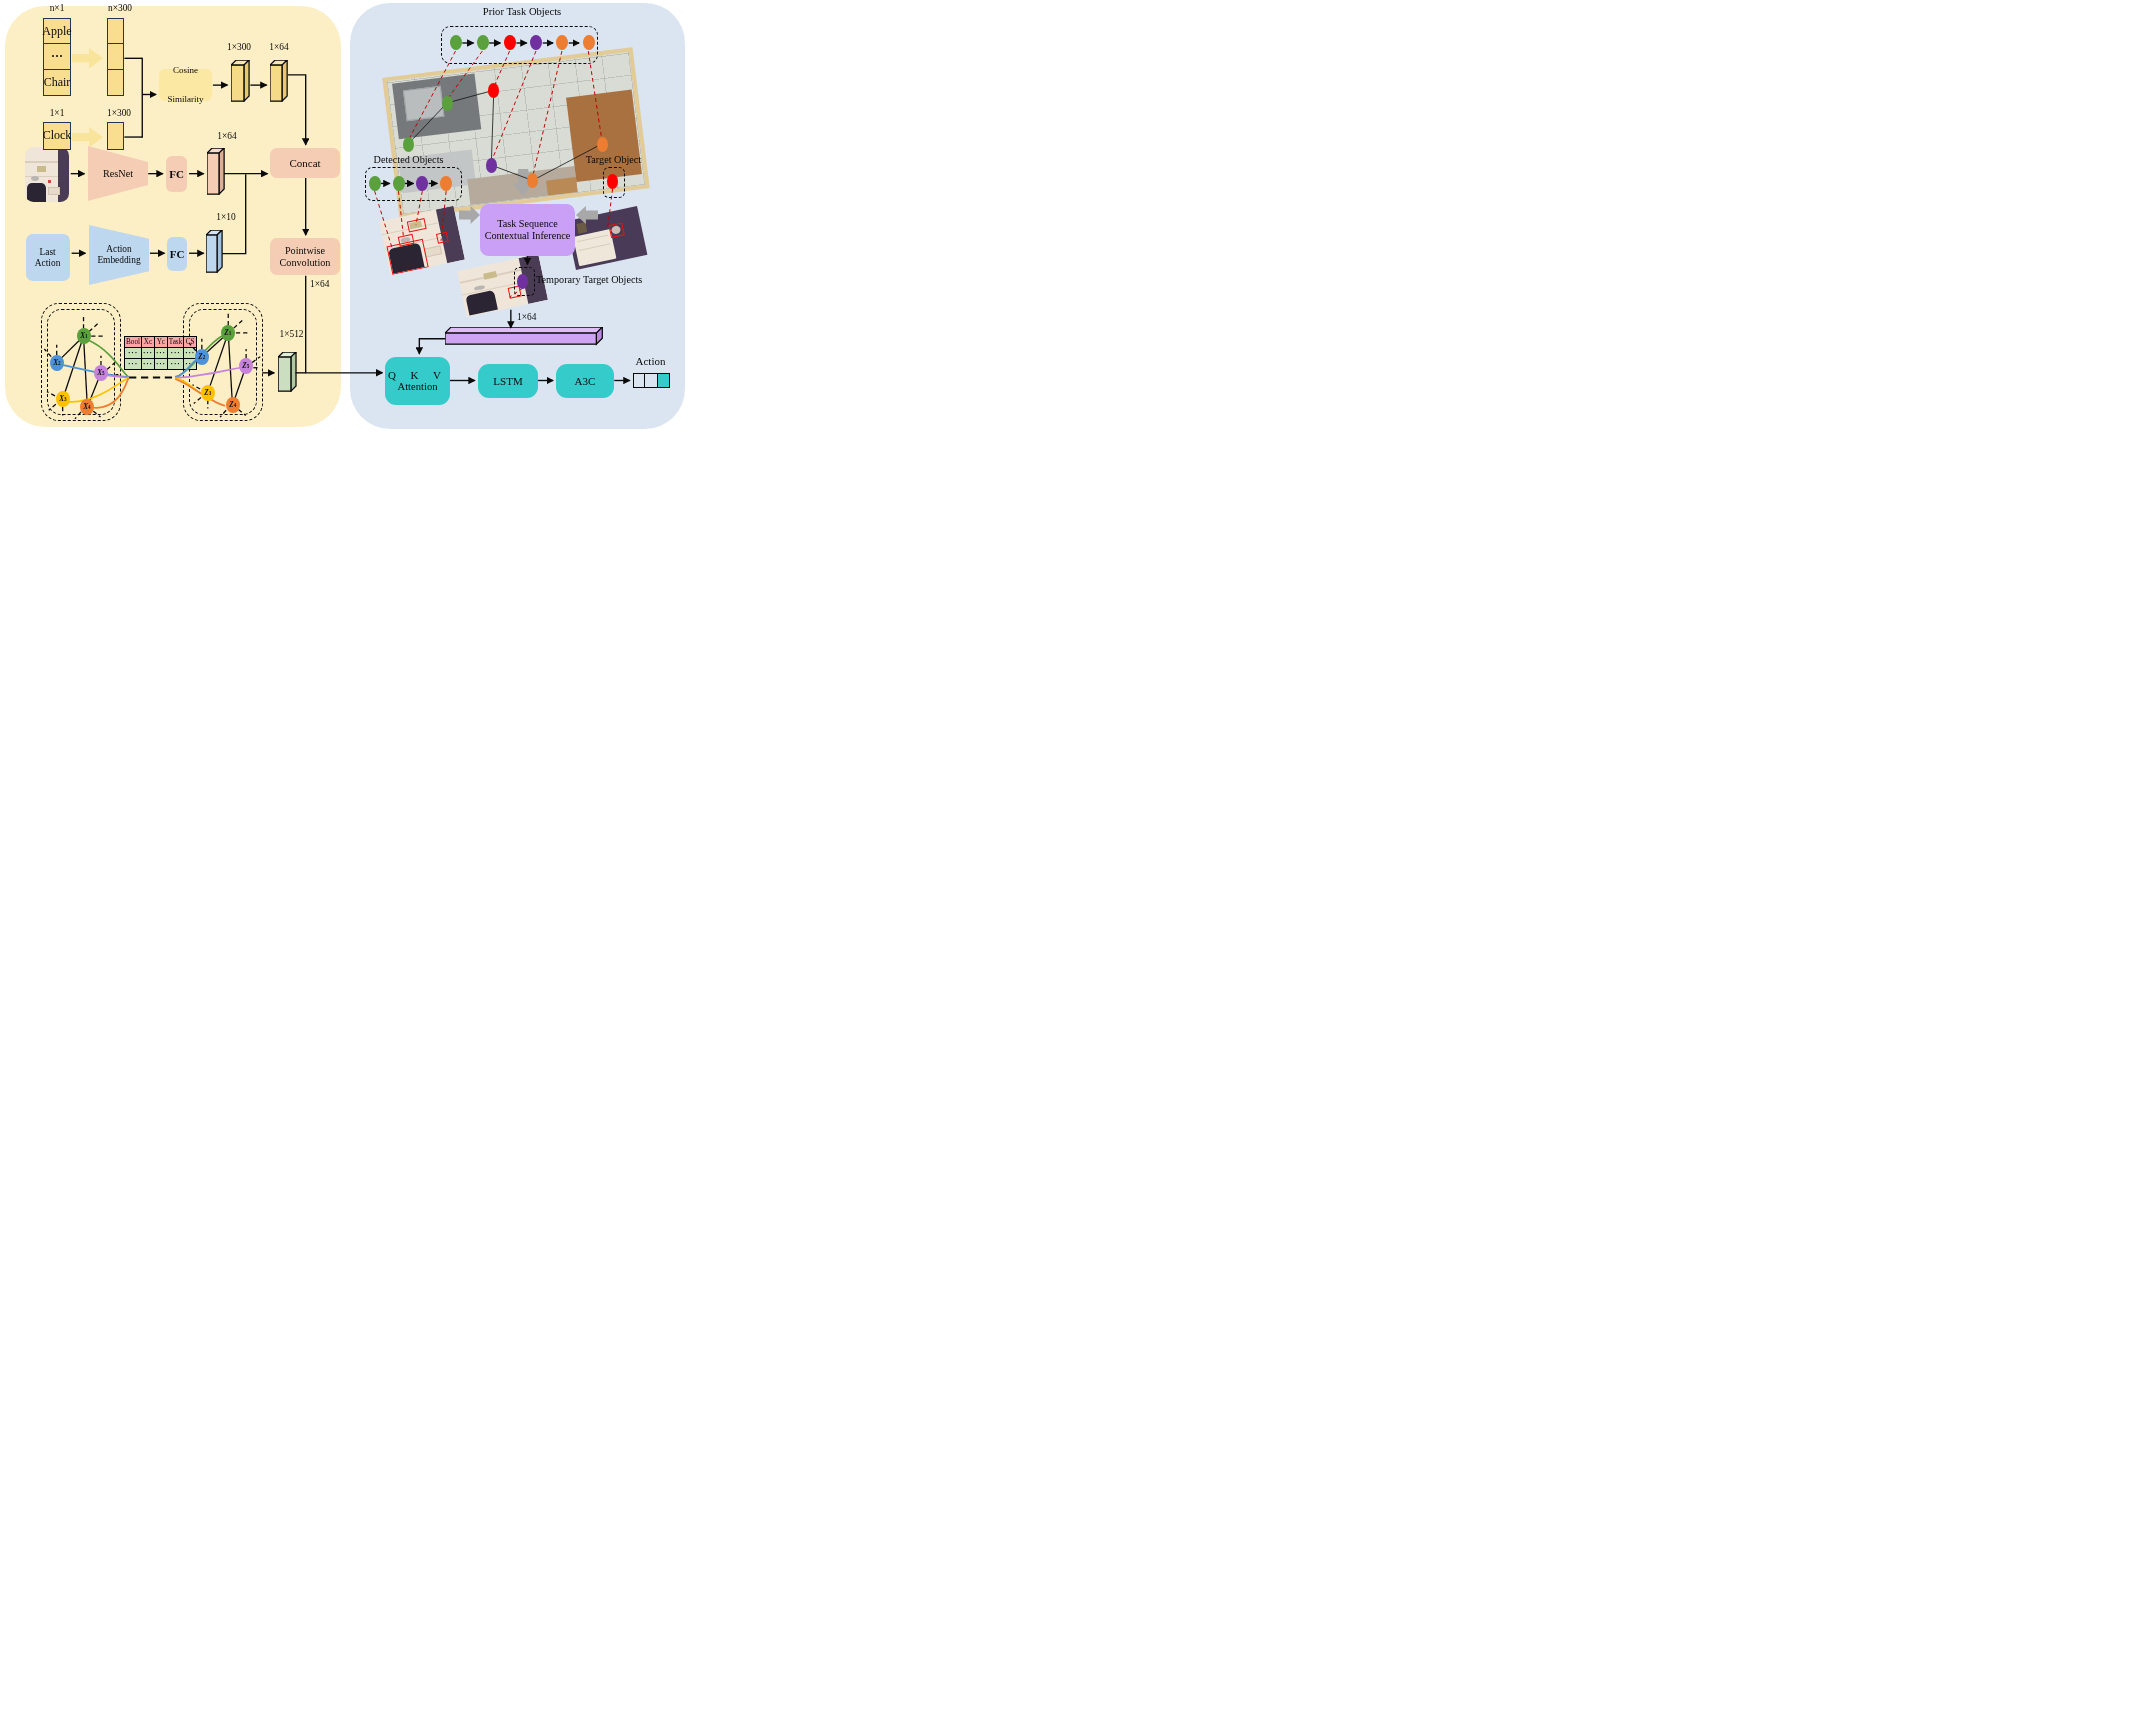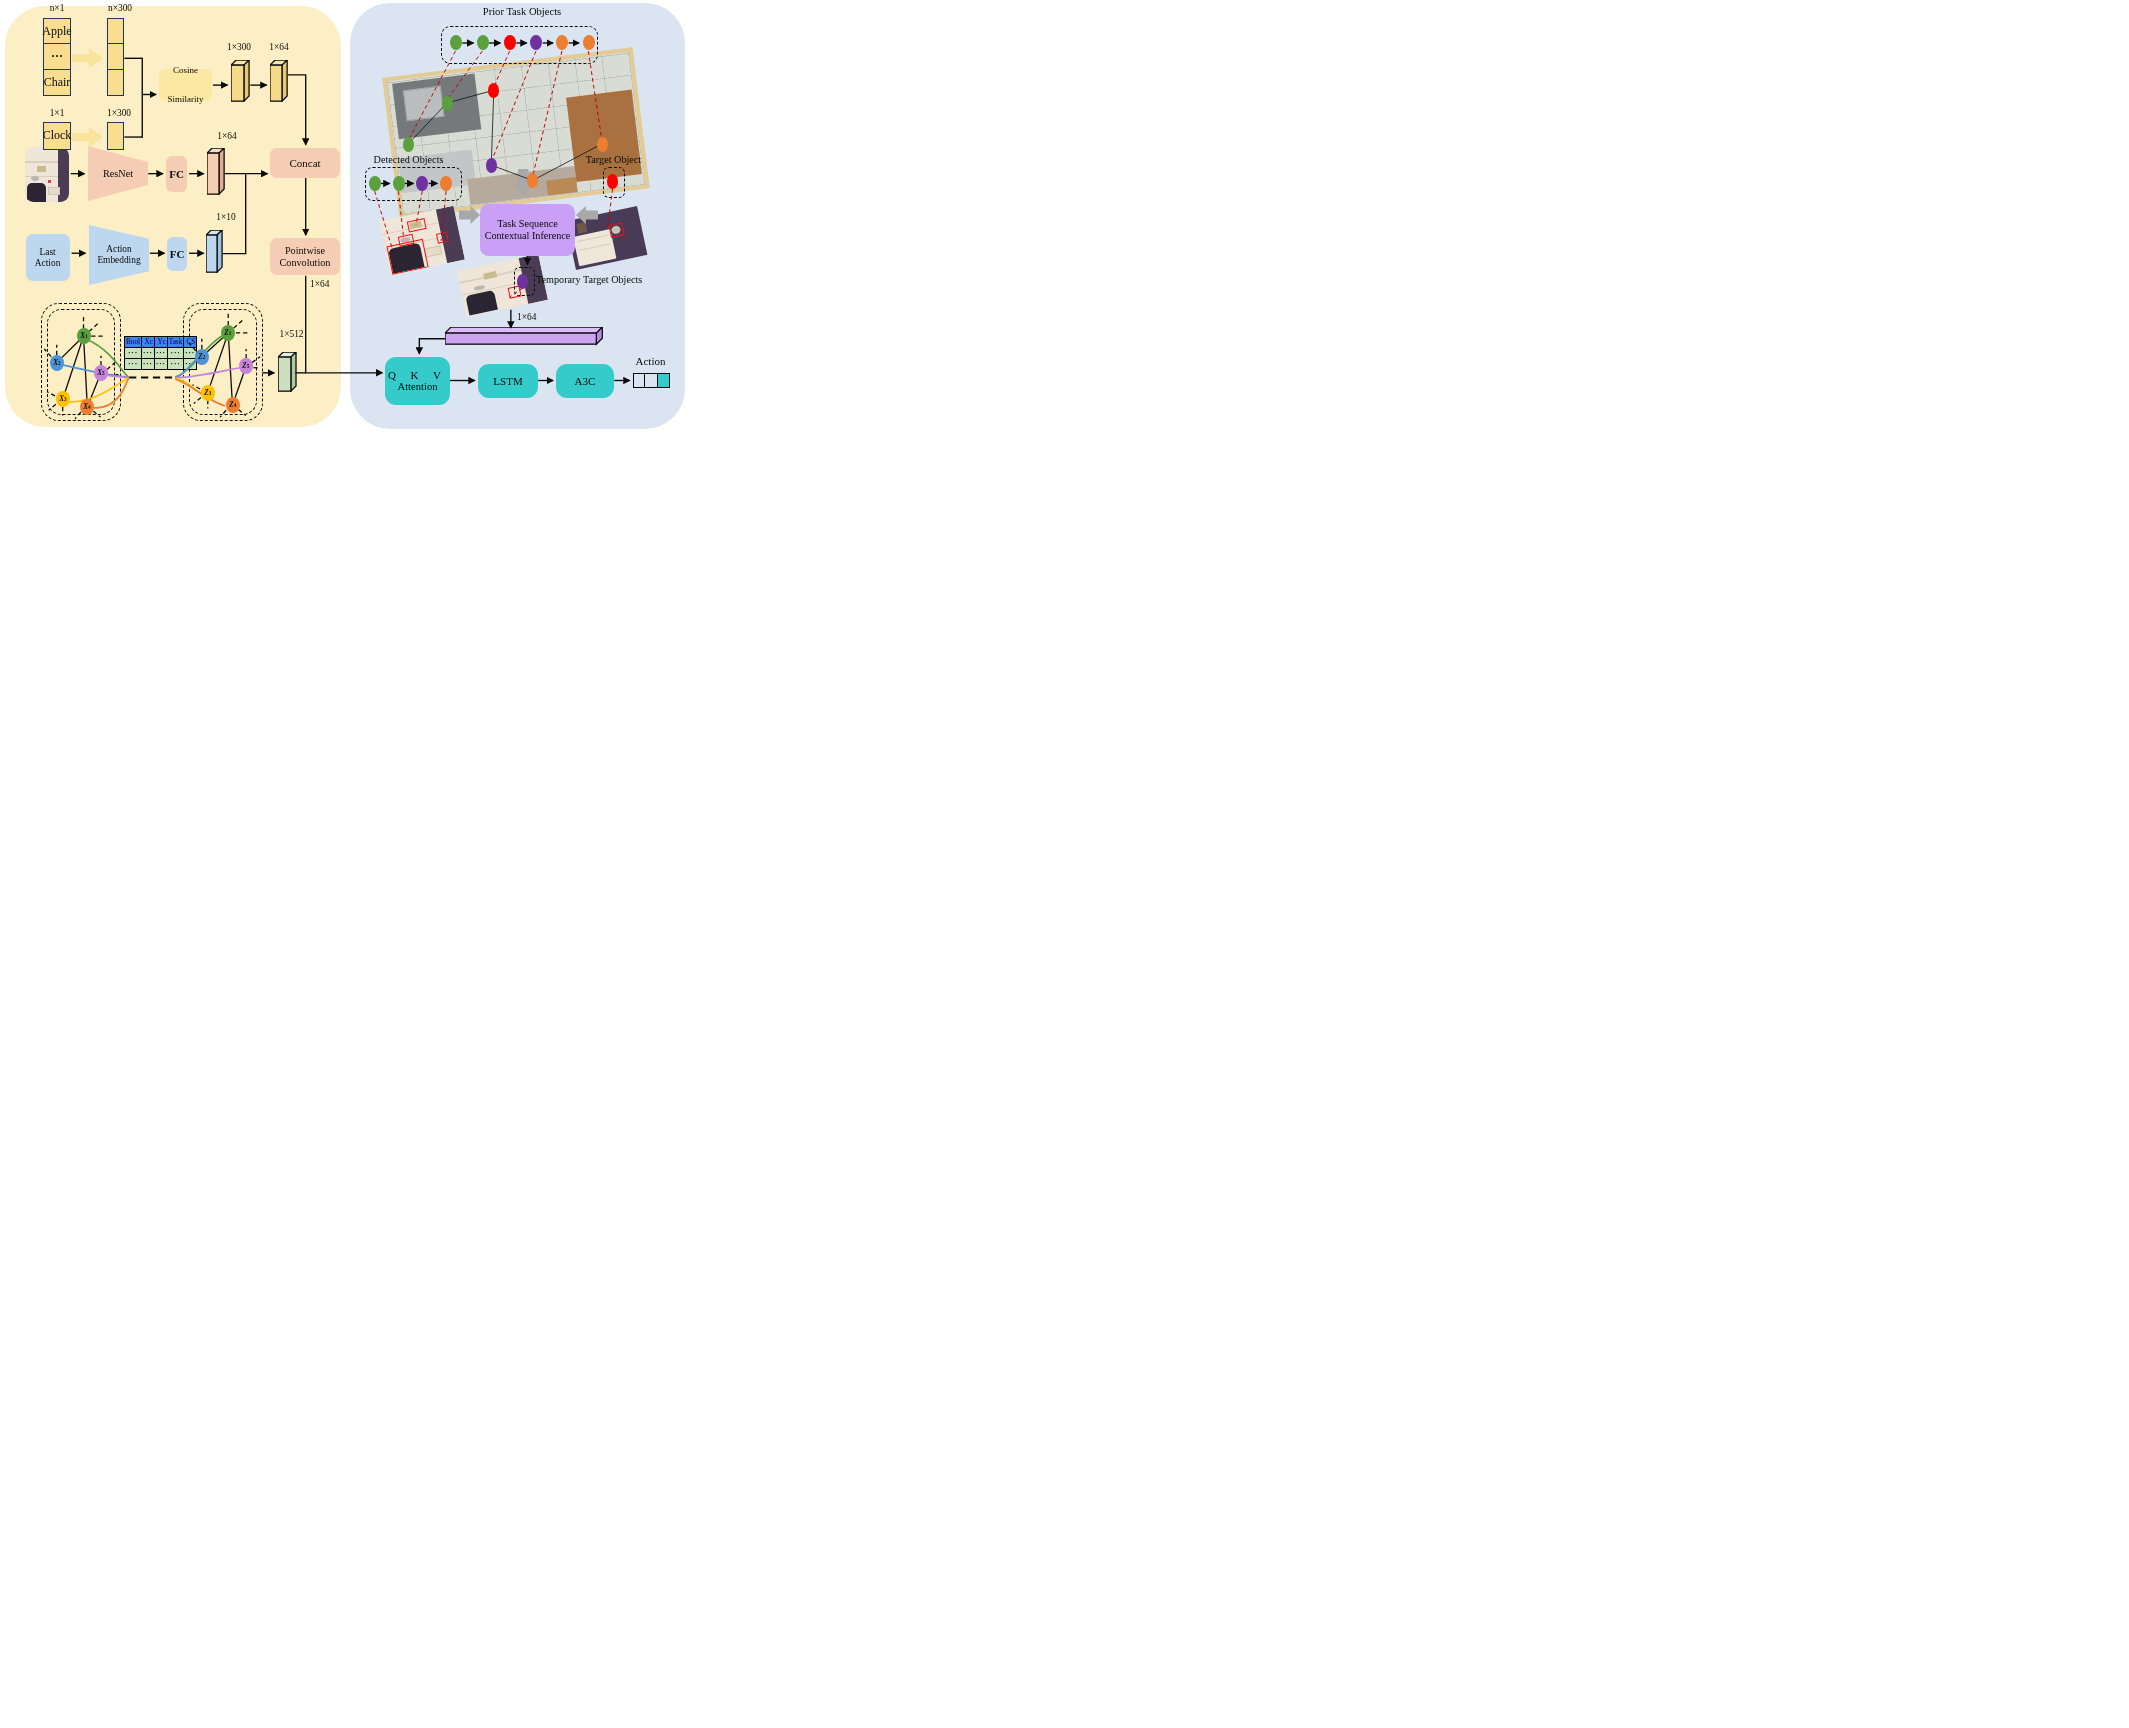--- a/index.html
+++ b/index.html
@@ -35,21 +35,21 @@
   .scene .shelf{position:absolute;left:0;width:76%;height:1.3px;background:#DCCEBF;}
   .scene .tissue{position:absolute;background:#C9BB8C;}
   .scene .bowl{position:absolute;background:#B9B6B2;border-radius:50%;}
   .scene .chair{position:absolute;background:#2B2433;border-radius:5.1px 5.1px 0 0;}
   .scene .reddot{position:absolute;background:#D8453C;}
   .scene .drawer{position:absolute;background:#E6DACB;border:0.4px solid #D3C4B2;}
   .bbox{position:absolute;border:1.1px solid #EE1111;}
   .svgtop{position:absolute;left:0;top:0;z-index:5;pointer-events:none;}
   table.feat{position:absolute;z-index:3;border-collapse:collapse;background:#000;}
   table.feat td{box-sizing:border-box;border:1.3px solid #000;font-size:7.2px;text-align:center;}
-  table.feat .hd{background:#3b82f6;height:10.2px;text-align:right;}
+  table.feat .hd{background:#fca5a5;height:10.2px;}
   table.feat .bd{background:#C9E2BA;height:10.6px;vertical-align:bottom;font-weight:bold;letter-spacing:0.9px;}
   .slab{position:absolute;z-index:2;}
   .qkvline{letter-spacing:6px;}
 </style>
 </head>
 <body>
 
 <div id="stage">
 
   <div id="left-panel" class="panel"></div>

